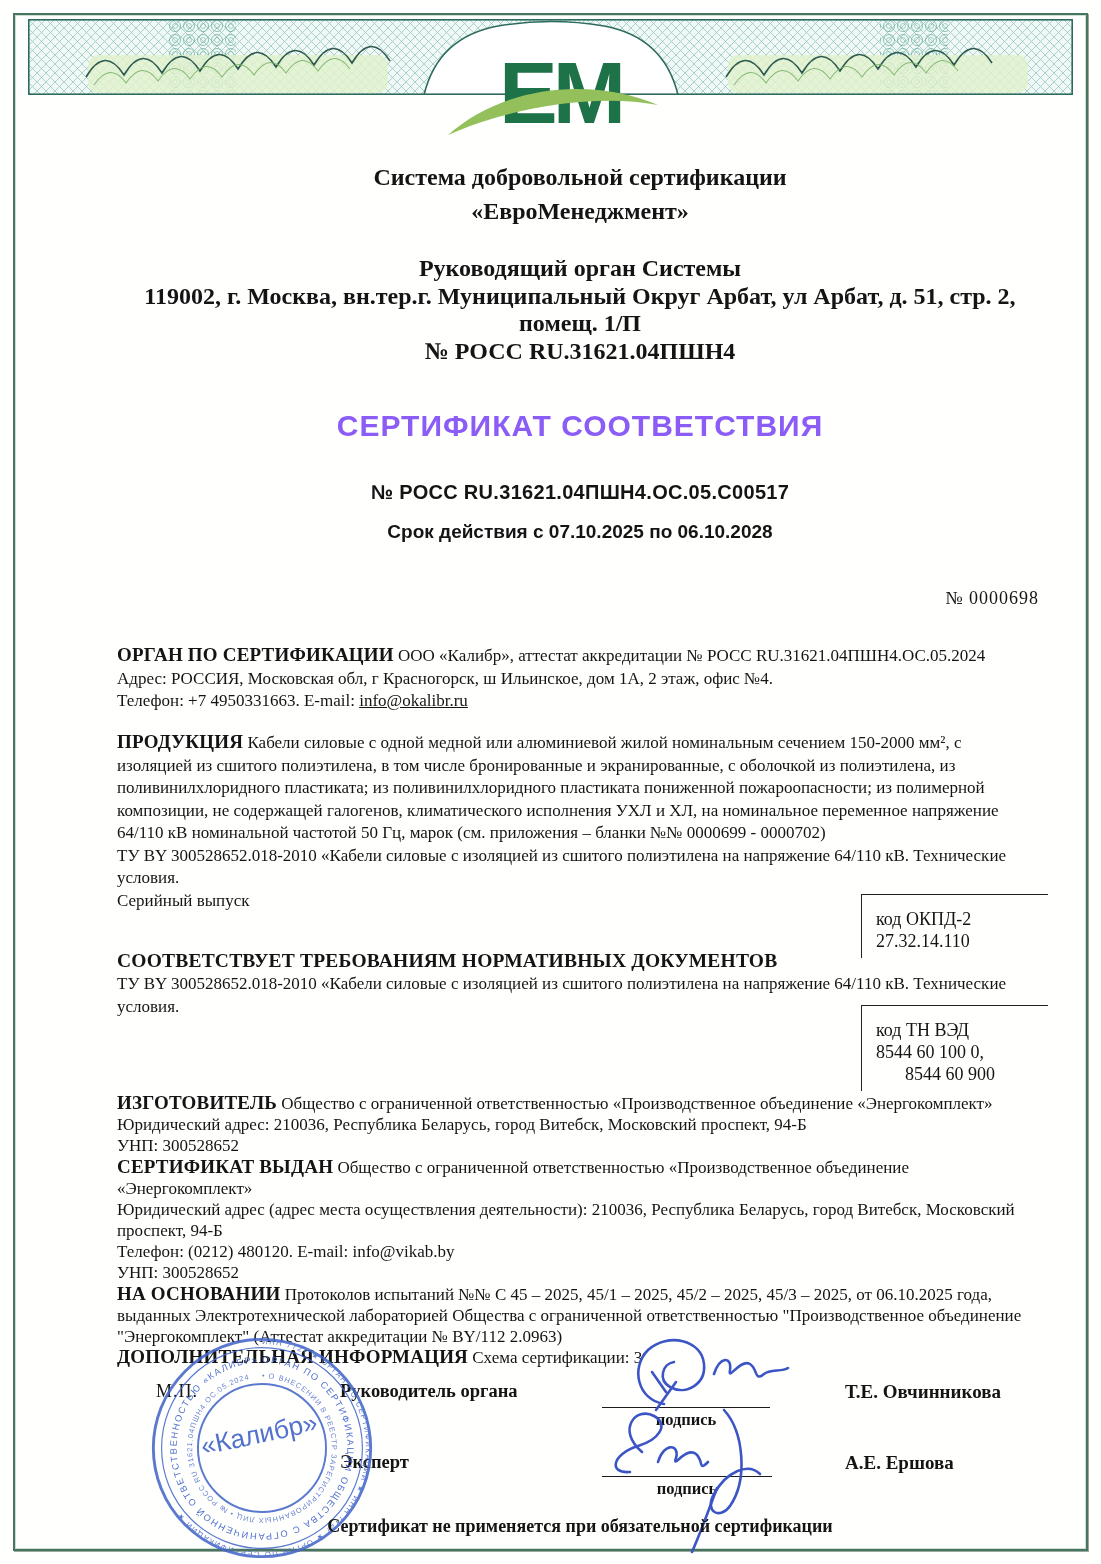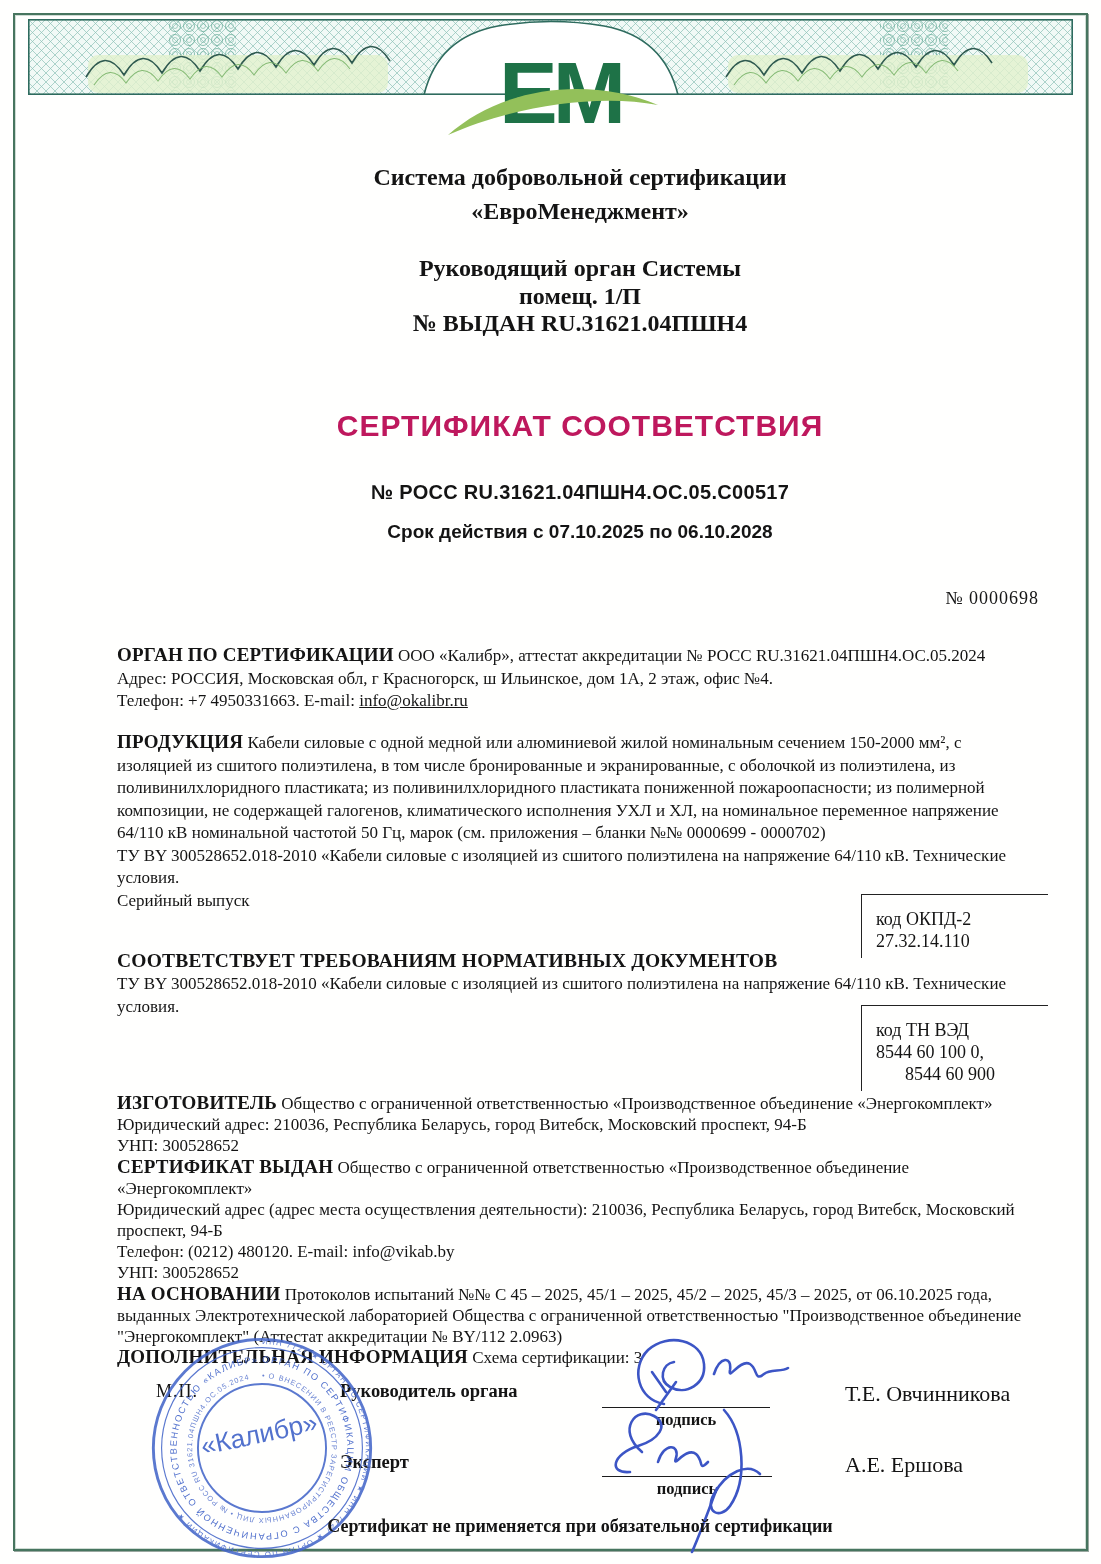--- a/index.html
+++ b/index.html
@@ -14,39 +14,39 @@
     border:2.5px solid #47755f;
     box-shadow: inset 0 0 0 1px #cfdcd4, 1px 1px 0 0 #9aa8a0;
     pointer-events:none;
   }
   .band{ position:absolute; left:28px; top:19px; }
   .logo{ position:absolute; left:446px; top:45px; }
 
   .center-col{ left:60px; width:1040px; text-align:center;font-weight:bold; }
   .sys-title{ top:160px; font-size:24px; font-weight:bold; line-height:34px; }
   .authority{ top:255px; font-size:24px; font-weight:bold; line-height:27.5px; }
-  .cert-title{ top:409px; font-family:"Liberation Sans", sans-serif; font-size:30px; font-weight:bold; letter-spacing:1px; color:#be185d;}
+  .cert-title{ top:409px; font-family:"Liberation Sans", sans-serif; font-size:30px; font-weight:bold; letter-spacing:1px; color:#8b5cf6;}
   .cert-number{ top:481px; font-family:"Liberation Sans", sans-serif; font-size:20px; font-weight:bold; letter-spacing:.3px;}
   .cert-validity{ top:521px; font-family:"Liberation Sans", sans-serif; font-size:19px; font-weight:bold;}
   .blank-number{ top:588px; right:62px; font-size:18px; letter-spacing:1px;text-align:center;}
 
   .body-block{ left:93px; width:922px; font-size:17px; line-height:22.5px; text-align:left;margin-left:24px;}
   .tight{ line-height:21px; }
   .lbl{ font-weight:bold; font-size:19px; letter-spacing:.2px;}
   .u{ text-decoration:underline; }
   .sec-head{ font-weight:bold; font-size:19.5px; letter-spacing:.2px; line-height:24px;}
 
   .code-box{
     left:861px; width:172px; padding:13px 0 6px 14px;
     border-top:1.6px solid #222; border-left:1.6px solid #222;
     font-size:18px; line-height:22px; background:transparent;
   }
 
   .role{ font-weight:bold; font-size:18.5px; }
-  .sig-name{ font-weight:normal; font-size:22px; }
+  .sig-name{ font-weight:bold; font-size:19px; }
   .mp{ font-size:18px; letter-spacing:1px;}
   .sig-line{ height:0; border-top:1.6px solid #1c1c1c; }
   .sig-caption{ font-weight:bold; font-size:16.5px; text-align:center; }
   .footer-note{ top:1516px; font-size:18px; }
 
   .stamp{ position:absolute; left:148px; top:1334px; opacity:.92; }
   .sig-svg{ position:absolute; }
 </style>
 </head>
 <body>
@@ -84,22 +84,23 @@
     <path d="M2,90 C58,40 146,32 212,60 C150,48 64,62 2,90 Z" fill="#93c05a"></path>
   </svg>
 
   <div class="abs center-col sys-title">
     <div>Система добровольной сертификации</div>
     <div>«ЕвроМенеджмент»</div>
   </div>
 
   <div class="abs center-col authority">
     <div>Руководящий орган Системы</div>
+    <div>119002, г. Москва, вн.тер.г. Муниципальный Округ Арбат, ул Арбат, д. 51, стр. 2,</div>
     <div>помещ. 1/П</div>
-    <div>№ ВЫДАН RU.31621.04ПШН4</div>
+    <div>№ РОСС RU.31621.04ПШН4</div>
   </div>
 
   <div class="abs center-col cert-title">СЕРТИФИКАТ СООТВЕТСТВИЯ</div>
   <div class="abs center-col cert-number">№ РОСС RU.31621.04ПШН4.ОС.05.С00517</div>
   <div class="abs center-col cert-validity">Срок действия с 07.10.2025 по 06.10.2028</div>
   <div class="abs blank-number">№  0000698</div>
 
   <div class="abs body-block" style="top:644px">
     <span class="lbl">ОРГАН ПО СЕРТИФИКАЦИИ</span>
     <span>ООО «Калибр», аттестат аккредитации № РОСС RU.31621.04ПШН4.ОС.05.2024 Адрес: РОССИЯ, Московская обл, г Красногорск, ш Ильинское, дом 1А, 2 этаж, офис №4.</span><br>

